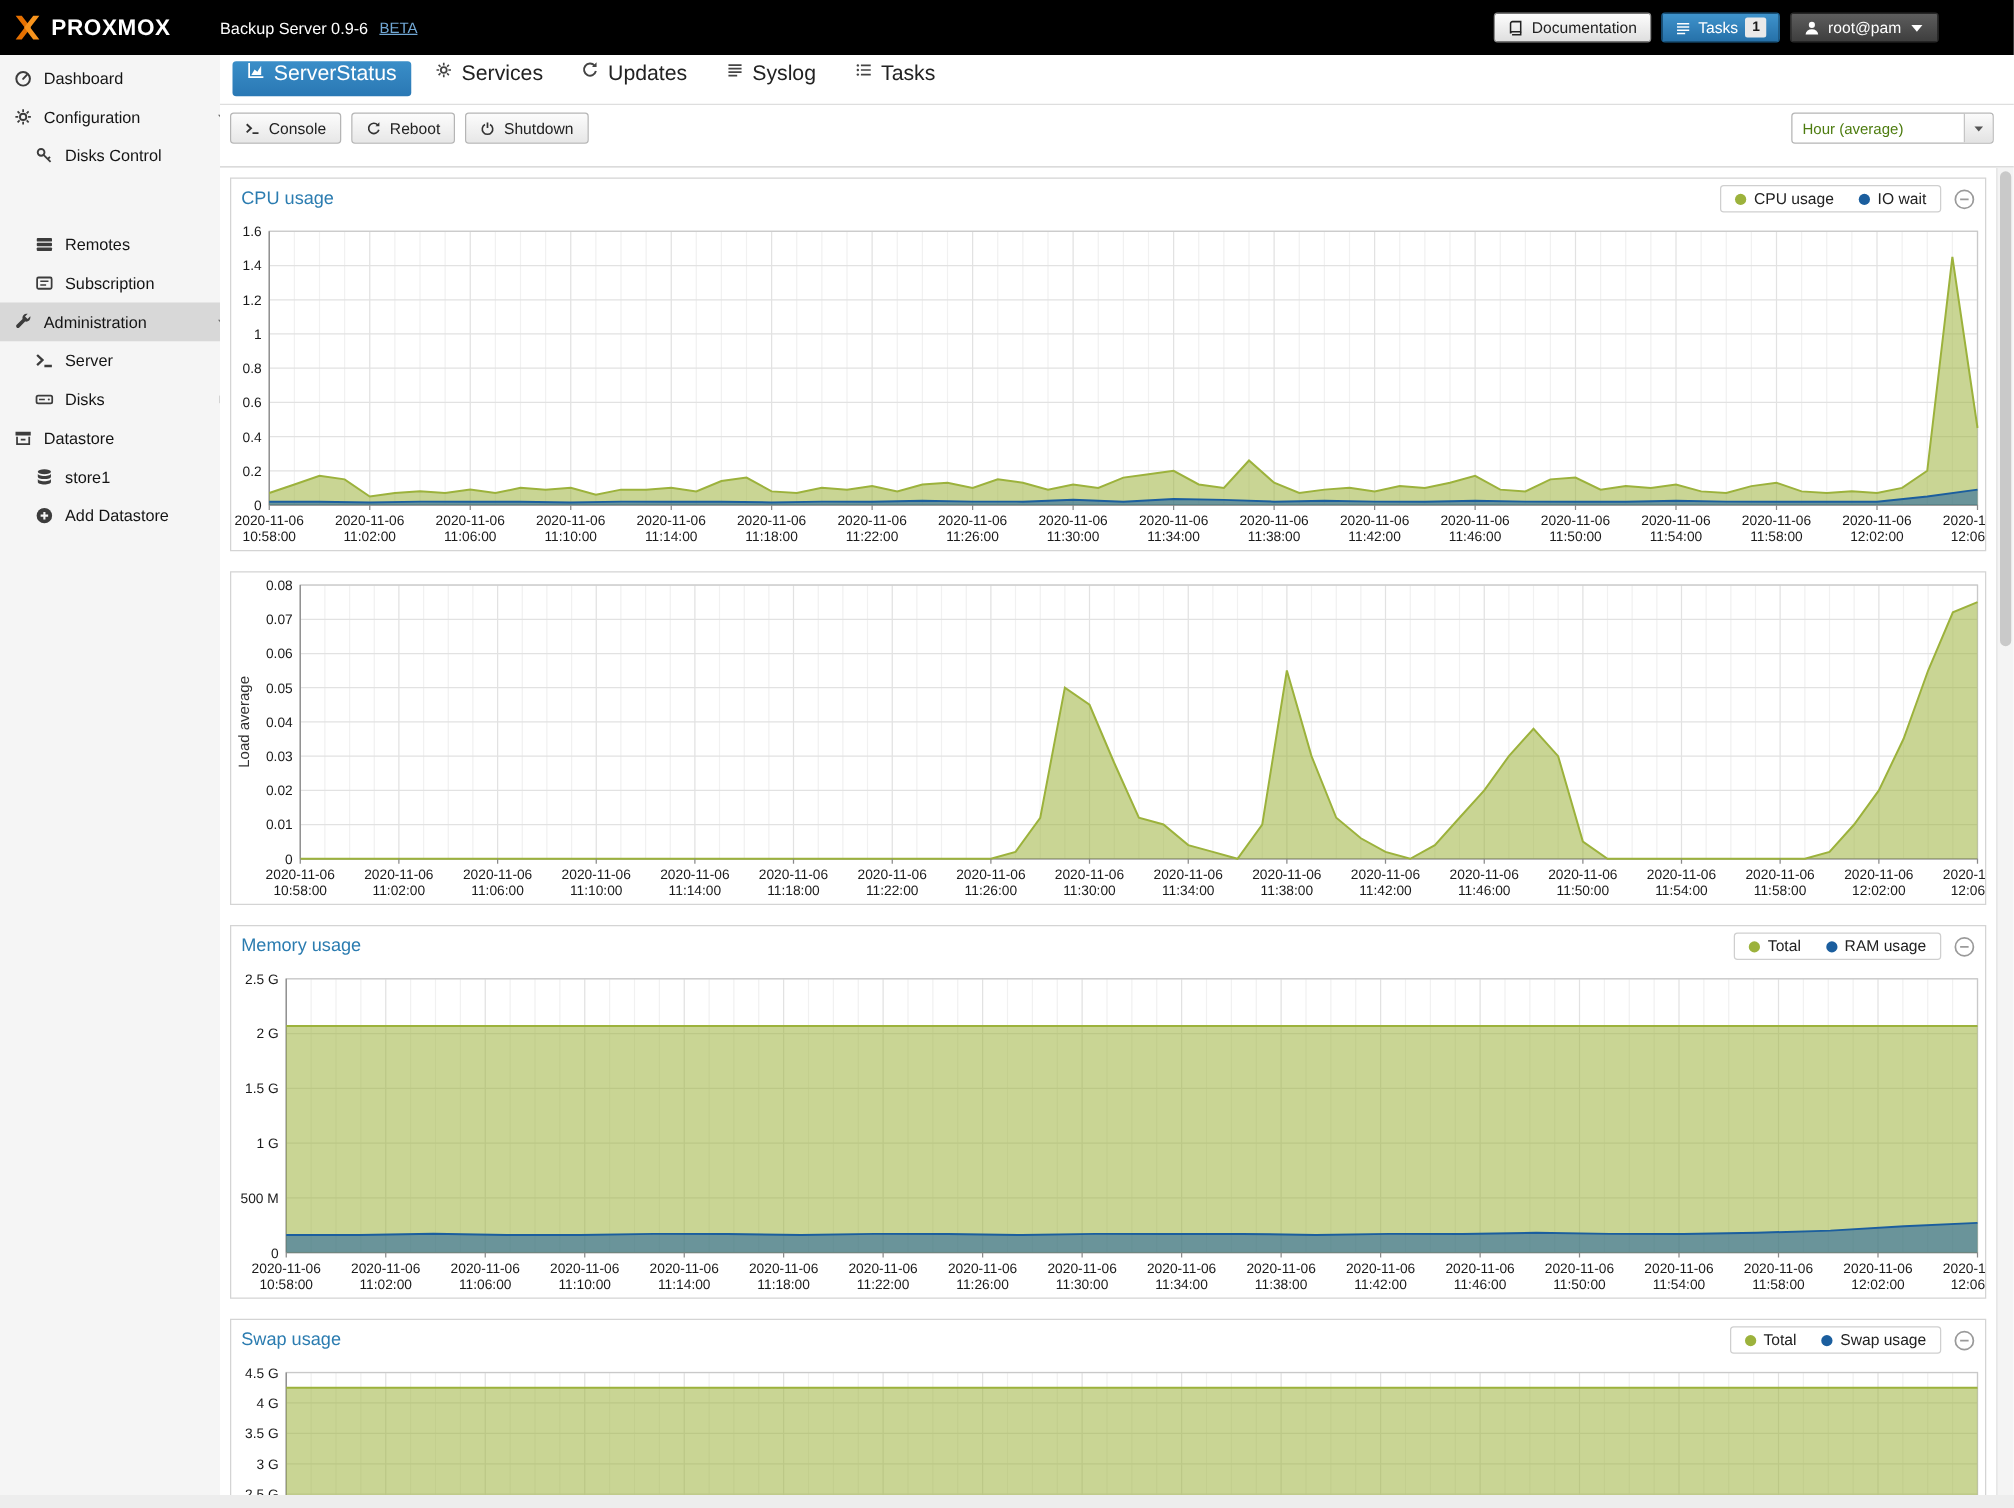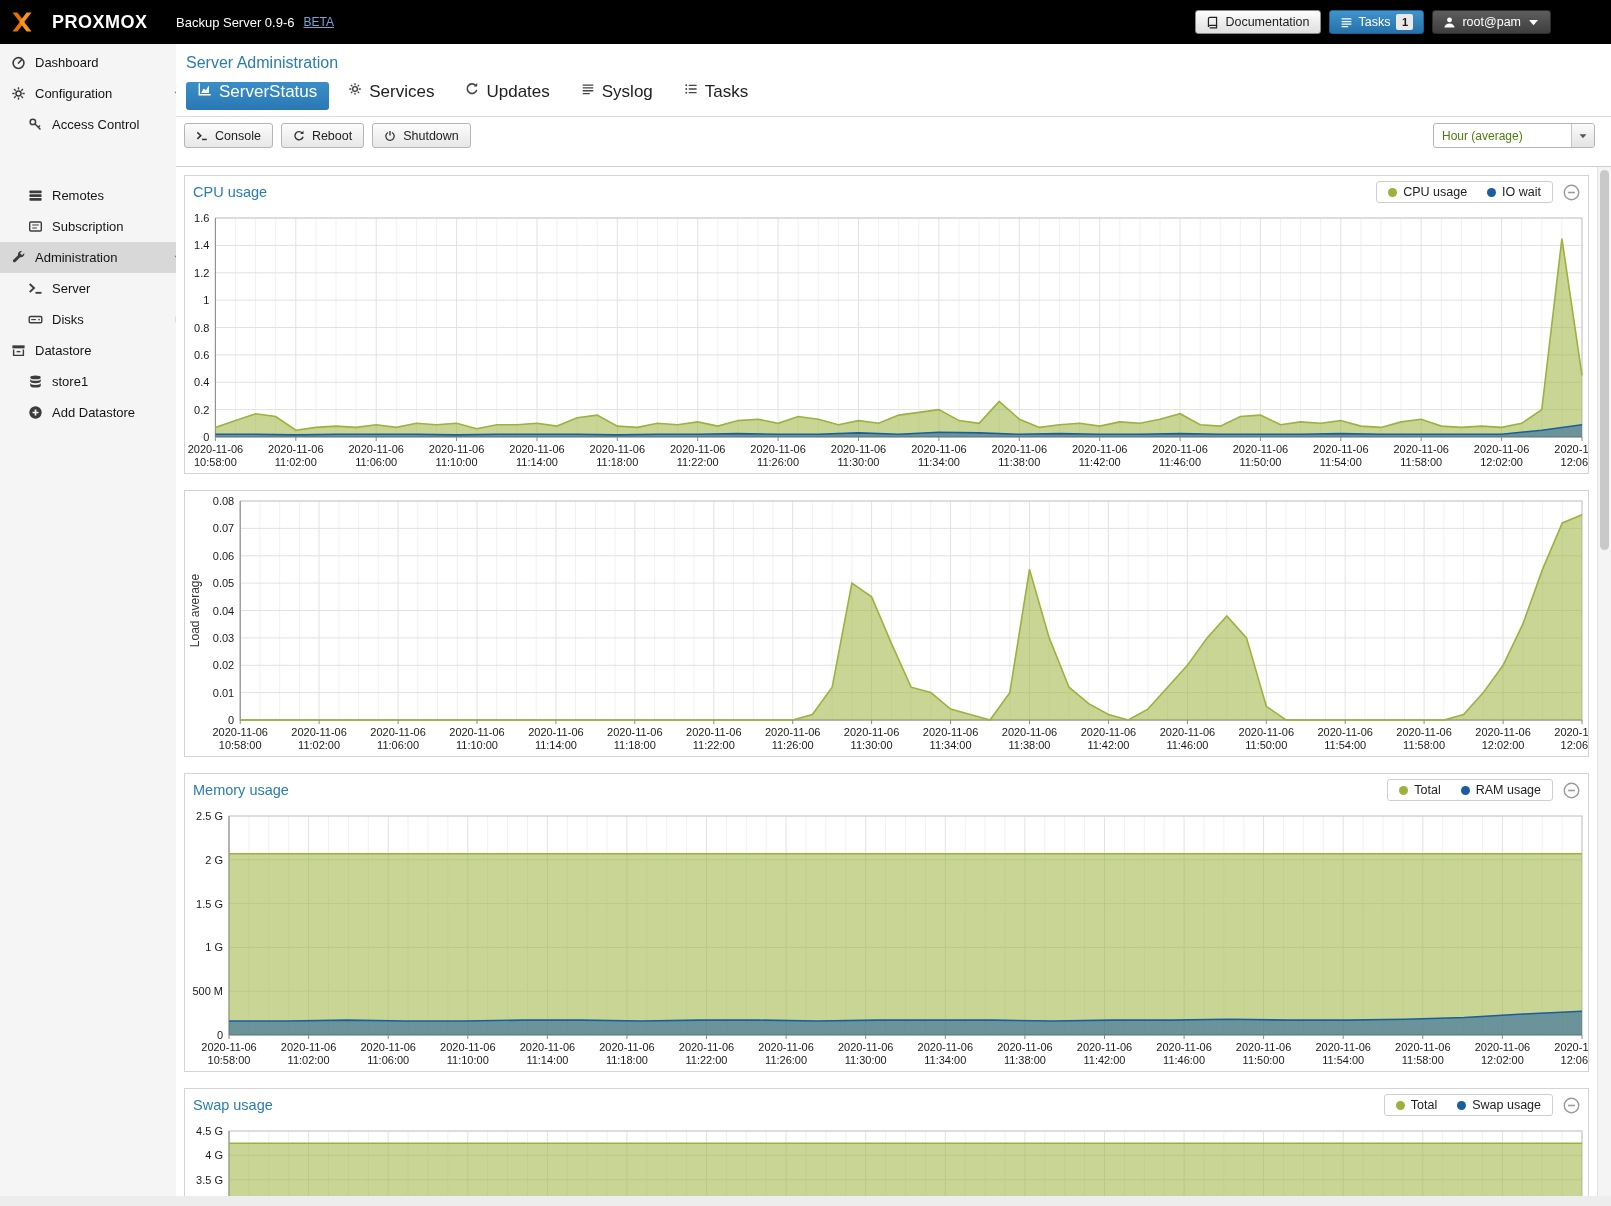--- a/index.html
+++ b/index.html
@@ -5,21 +5,21 @@
   *{box-sizing:border-box}
   html,body{margin:0;padding:0}
   body{width:1611px;height:1206px;overflow:hidden;background:#fff;color:#1a1a1a;
        font-family:"Liberation Sans",sans-serif;font-size:13px}
   .icn{display:inline-flex;width:14px;height:14px;flex:none}
   .icn svg{width:100%;height:100%}
   .icn.sm{width:10px;height:10px}
 
   
   .header{height:44px;background:#000;display:flex;align-items:center;padding:0 10px;color:#fff;position:relative;z-index:10}
-  .logo{display:flex;align-items:center;gap:18px;width:166px}
+  .logo{display:flex;align-items:center;gap:7px;width:166px}
   .logo-mark{width:24px;height:24px;display:inline-flex}
   .brand{font-weight:bold;font-size:18px;letter-spacing:.5px;color:#fff}
   .product{font-size:13px;color:#fff;margin-right:9px}
   .beta{color:#71a7d4;font-size:12px;text-decoration:underline;cursor:pointer}
   .header-right{margin-left:auto;display:flex;gap:8px;margin-right:50px;align-items:center}
   .hbtn{display:flex;align-items:center;gap:6px;height:24px;padding:0 10px;border-radius:3px;
         font-size:12.5px;border:1px solid #8a8a8a;background:linear-gradient(#fdfdfd,#dfdfdf);
         color:#222;cursor:pointer;font-family:inherit}
   .hbtn .icn{width:13px;height:13px}
   .hbtn.blue{background:linear-gradient(#3f93cc,#2671a9);border-color:#1d608f;color:#fff}
@@ -149,21 +149,21 @@
           </svg>
         </span>
       </div>
       <div class="side-item" style="padding-left: 28px;">
         <span class="icn">
           <svg viewBox="0 0 16 16">
             <circle cx="5.2" cy="5.2" r="2.9" fill="none" stroke="currentColor" stroke-width="1.6"></circle>
             <path d="M7.3 7.3l6 6M10.9 10.9l1.9-1.9" fill="none" stroke="currentColor" stroke-width="1.6"></path>
           </svg>
         </span>
-        <span>Access Control</span>
+        <span>Disks Control</span>
       </div>
       <div class="side-item" style="padding-left: 28px; margin-top: 40px;">
         <span class="icn">
           <svg viewBox="0 0 16 16">
             <rect x="1.5" y="2.6" width="13" height="3" rx="0.8" fill="currentColor"></rect>
             <rect x="1.5" y="6.6" width="13" height="3" rx="0.8" fill="currentColor"></rect>
             <rect x="1.5" y="10.6" width="13" height="3" rx="0.8" fill="currentColor"></rect>
           </svg>
         </span>
         <span>Remotes</span>
@@ -240,21 +240,20 @@
             <circle cx="8" cy="8" r="6.6" fill="currentColor"></circle>
             <path d="M8 4.8v6.4M4.8 8h6.4" stroke="#f5f5f5" stroke-width="1.8" fill="none"></path>
           </svg>
         </span>
         <span>Add Datastore</span>
       </div>
     </div>
 </div>
 
 <div class="content">
-  <div class="page-title">Server Administration</div>
   <div class="tabbar" id="tabbar">
       <button class="tab active">
         <span class="icn">
           <svg viewBox="0 0 16 16">
             <path d="M1.5 1.5v13h13" fill="none" stroke="currentColor" stroke-width="1.6"></path>
             <path fill="currentColor" d="M3.5 12.5l3-5 2.5 2 3.5-5.5v8.5z"></path>
           </svg>
         </span>
         <span>ServerStatus</span>
       </button>

